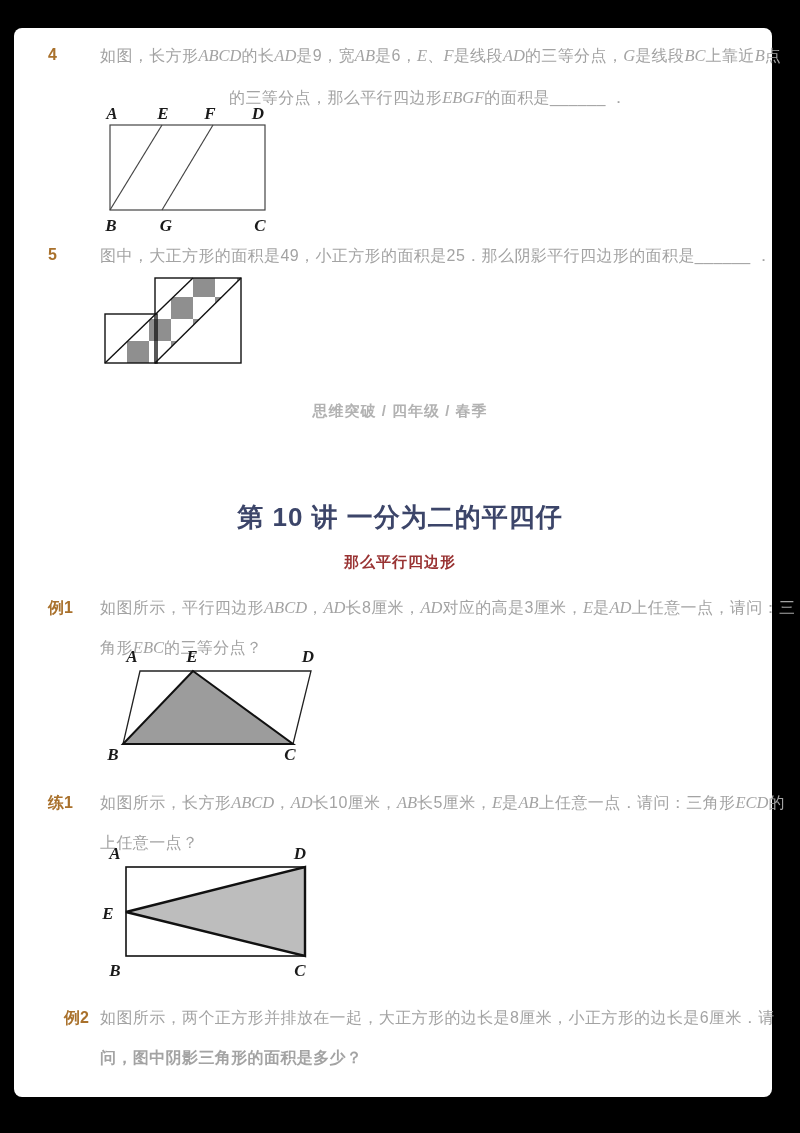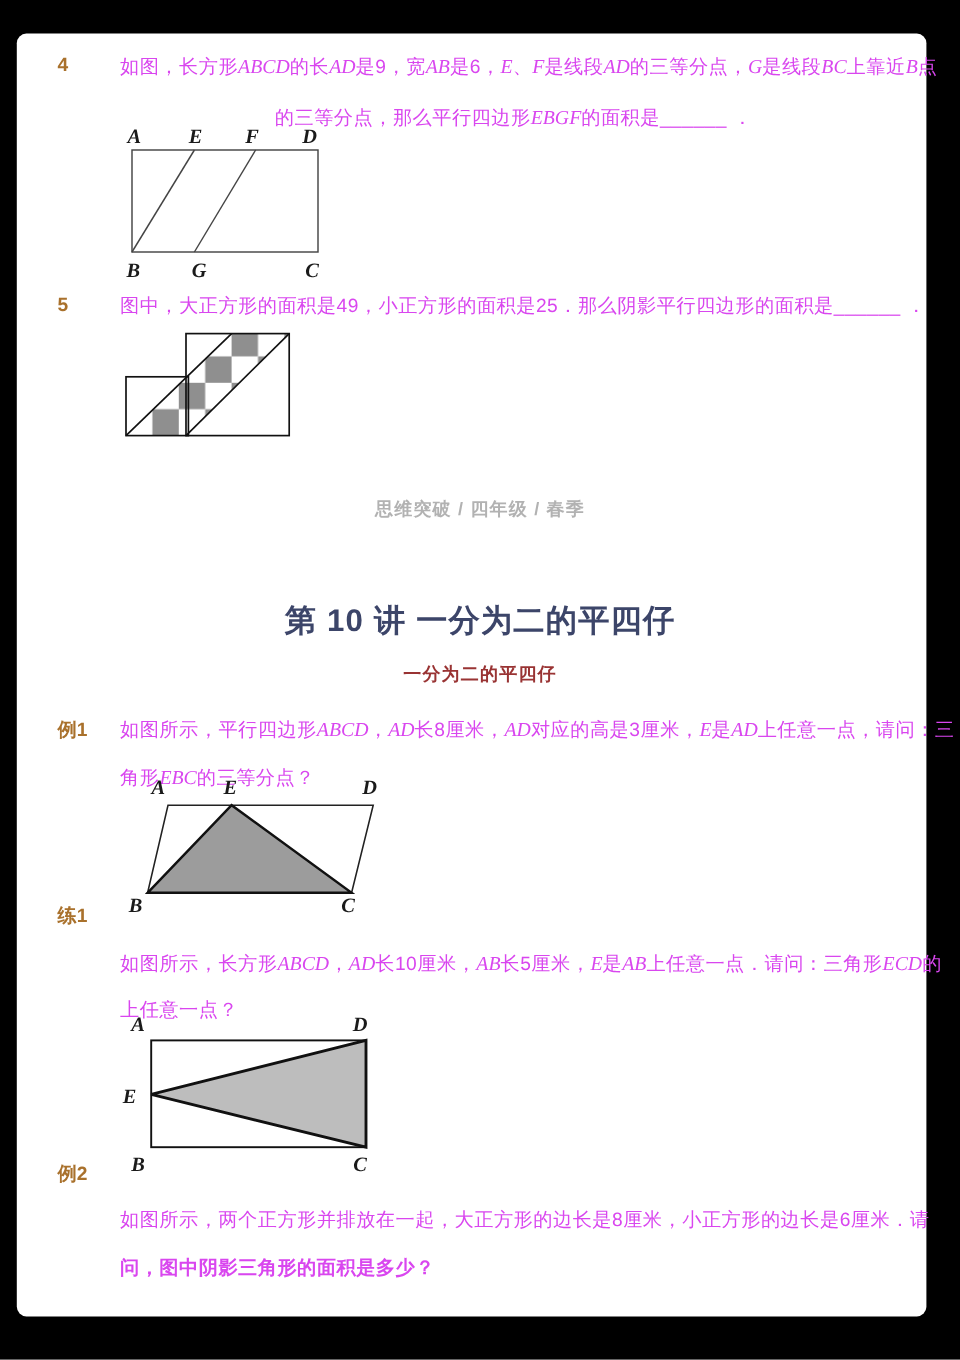--- a/index.html
+++ b/index.html
@@ -12,29 +12,29 @@
     position:absolute;left:14px;top:28px;right:28px;bottom:36px;
     background:#ffffff;border-radius:8px;
   }
   .abs{position:absolute;}
   .prob-num{
     position:absolute;left:48px;width:46px;
     color:#a9712c;font-weight:bold;font-size:16px;
   }
   .prob-line{
     position:absolute;left:100px;width:656px;
-    color:#d946ef;font-size:16px;letter-spacing:0.4px;line-height:20px;
+    color:#a3a3a3;font-size:16px;letter-spacing:0.4px;line-height:20px;
     white-space:nowrap;
   }
   .prob-line .var{
     font-family:"Liberation Serif","DejaVu Serif",serif;
     font-style:italic;letter-spacing:0;font-size:16.5px;
   }
   .footer-line{
-    position:absolute;left:0;top:415px;width:800px;text-align:center;
+    position:absolute;left:0;top:402px;width:800px;text-align:center;
     color:#b2b2b2;font-weight:bold;font-size:15px;letter-spacing:1px;
   }
   .chapter-title{
     position:absolute;left:0;top:500px;width:800px;text-align:center;
     color:#3c4569;font-weight:bold;font-size:26px;letter-spacing:1px;
   }
   .chapter-subtitle{
     position:absolute;left:0;top:553px;width:800px;text-align:center;
     color:#993333;font-weight:bold;font-size:15px;letter-spacing:1px;
   }
@@ -79,45 +79,45 @@
   <polygon points="5,89 93,4 141,4 55,89" fill="url(#chk)"></polygon>
   <rect x="5" y="40" width="52" height="49" fill="none" stroke="#111" stroke-width="1.4"></rect>
   <rect x="55" y="4" width="86" height="85" fill="none" stroke="#111" stroke-width="1.4"></rect>
   <line x1="5" y1="89" x2="93" y2="4" stroke="#111" stroke-width="1.4"></line>
   <line x1="55" y1="89" x2="141" y2="4" stroke="#111" stroke-width="1.4"></line>
 </svg>
 
 <div class="footer-line">思维突破 / 四年级 / 春季</div>
 
 <div class="chapter-title">第 10 讲  一分为二的平四仔</div>
-<div class="chapter-subtitle">一分为二的平四仔</div>
+<div class="chapter-subtitle">那么平行四边形</div>
 
 <div class="prob-num" style="top:598px;">例1</div>
 <div class="prob-line" style="top:598px;"><span>如图所示，平行四边形</span><span class="var">ABCD</span><span>，</span><span class="var">AD</span><span>长8厘米，</span><span class="var">AD</span><span>对应的高是3厘米，</span><span class="var">E</span><span>是</span><span class="var">AD</span><span>上任意一点，请问：三</span></div>
 <div class="prob-line" style="top:638px;"><span>角形</span><span class="var">EBC</span><span>的三等分点？</span></div>
 
 <svg class="abs" style="left:100px;top:646px;" width="230" height="118" viewBox="0 0 230 118">
   <polygon points="40,25 211,25 193,98 23,98" fill="none" stroke="#222" stroke-width="1.3"></polygon>
   <polygon points="93,25 23,98 193,98" fill="#9c9c9c" stroke="#111" stroke-width="2"></polygon>
   <text class="vlabel" x="32" y="16" text-anchor="middle">A</text>
   <text class="vlabel" x="92" y="16" text-anchor="middle">E</text>
   <text class="vlabel" x="208" y="16" text-anchor="middle">D</text>
   <text class="vlabel" x="13" y="114" text-anchor="middle">B</text>
   <text class="vlabel" x="190" y="114" text-anchor="middle">C</text>
 </svg>
 
-<div class="prob-num" style="top:753px;">练1</div>
+<div class="prob-num" style="top:793px;">练1</div>
 <div class="prob-line" style="top:793px;"><span>如图所示，长方形</span><span class="var">ABCD</span><span>，</span><span class="var">AD</span><span>长10厘米，</span><span class="var">AB</span><span>长5厘米，</span><span class="var">E</span><span>是</span><span class="var">AB</span><span>上任意一点．请问：三角形</span><span class="var">ECD</span><span>的</span></div>
 <div class="prob-line" style="top:833px;"><span>上任意一点？</span></div>
 
 <svg class="abs" style="left:95px;top:843px;" width="230" height="140" viewBox="0 0 230 140">
   <rect x="31" y="24" width="179" height="89" fill="none" stroke="#111" stroke-width="1.6"></rect>
   <polygon points="31,69 210,24 210,113" fill="#bdbdbd" stroke="#111" stroke-width="2.4"></polygon>
   <text class="vlabel" x="20" y="16" text-anchor="middle">A</text>
   <text class="vlabel" x="205" y="16" text-anchor="middle">D</text>
   <text class="vlabel" x="13" y="76" text-anchor="middle">E</text>
   <text class="vlabel" x="20" y="133" text-anchor="middle">B</text>
   <text class="vlabel" x="205" y="133" text-anchor="middle">C</text>
 </svg>
 
-<div class="prob-num" style="top:968px;">例2</div>
+<div class="prob-num" style="top:1008px;margin-left:16px;">例2</div>
 <div class="prob-line" style="top:1008px;"><span>如图所示，两个正方形并排放在一起，大正方形的边长是8厘米，小正方形的边长是6厘米．请</span></div>
 <div class="prob-line" style="top:1048px;font-weight:bold;"><span>问，图中阴影三角形的面积是多少？</span></div>
 
 </body></html>

